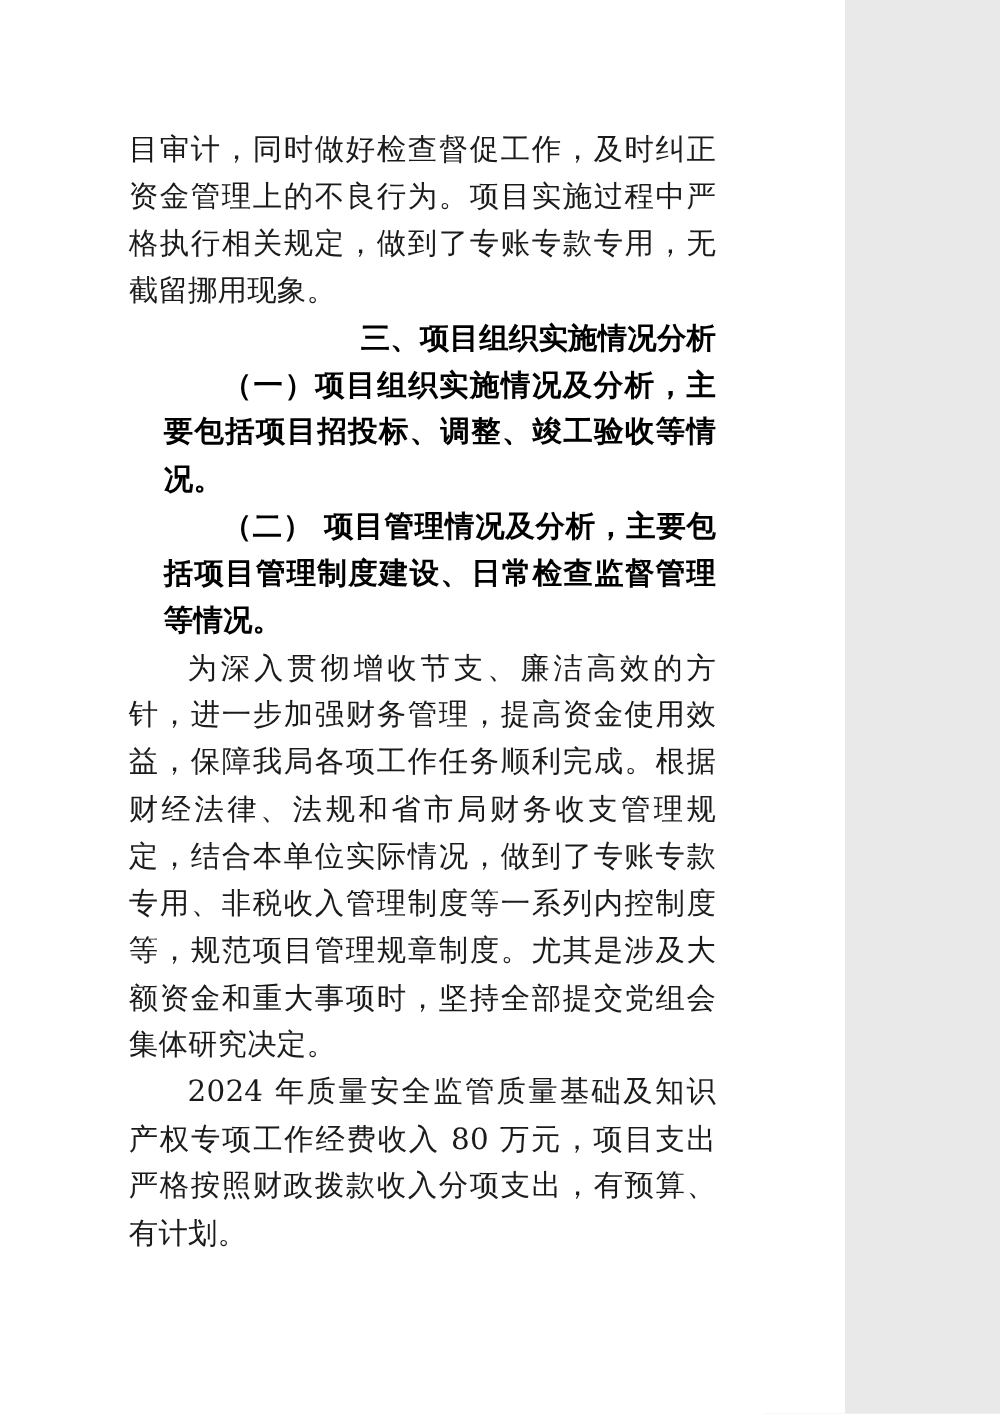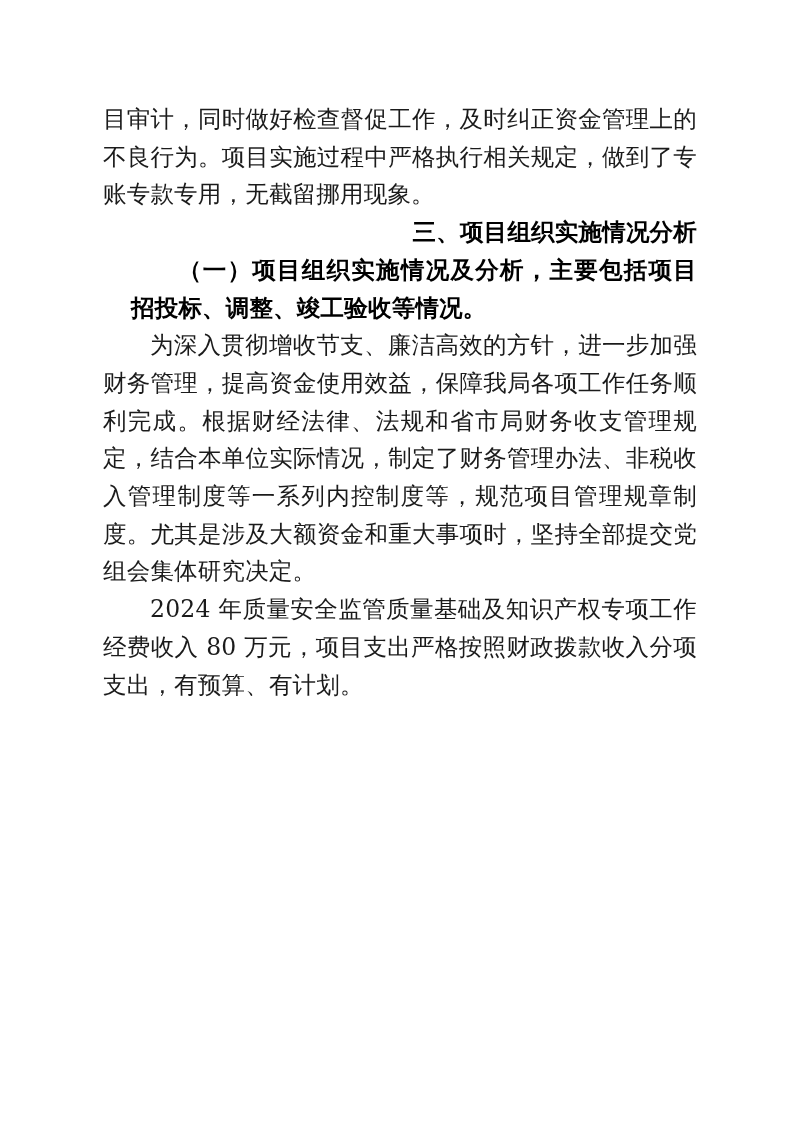--- a/index.html
+++ b/index.html
@@ -7,21 +7,21 @@
     padding: 0;
   }
   body {
     width: 800px;
     height: 1131px;
     background: #e9e9e9;
     overflow: hidden;
   }
   .page {
     box-sizing: border-box;
-    width: 800px;
+    width: 676px;
     height: 1131px;
     background: #ffffff;
     padding: 101px 103px 0 103px;
   }
   .para {
     margin: 0;
     padding: 0;
     font-size: 23.5px;
     line-height: 37.7px;
     color: #1b1b1b;
@@ -53,19 +53,20 @@
 <body>
 
 <div class="page">
   <p class="para body-text">目审计，同时做好检查督促工作，及时纠正资金管理上的不良行为。项目实施过程中严格执行相关规定，做到了专账专款专用，无截留挪用现象。</p>
 
   <p class="para heading-sans indent">三、项目组织实施情况分析</p>
 
   <p class="para heading-bold indent">（一）项目组织实施情况及分析，主要包括项目招投标、调整、竣工验收等情况。</p>
 
 
+  <p class="para heading-bold indent">（二） 项目管理情况及分析，主要包括项目管理制度建设、日常检查监督管理等情况。</p>
 
-  <p class="para body-text indent">为深入贯彻增收节支、廉洁高效的方针，进一步加强财务管理，提高资金使用效益，保障我局各项工作任务顺利完成。根据财经法律、法规和省市局财务收支管理规定，结合本单位实际情况，制定了财务管理办法、非税收入管理制度等一系列内控制度等，规范项目管理规章制度。尤其是涉及大额资金和重大事项时，坚持全部提交党组会集体研究决定。</p>
+  <p class="para body-text indent">为深入贯彻增收节支、廉洁高效的方针，进一步加强财务管理，提高资金使用效益，保障我局各项工作任务顺利完成。根据财经法律、法规和省市局财务收支管理规定，结合本单位实际情况，做到了专账专款专用、非税收入管理制度等一系列内控制度等，规范项目管理规章制度。尤其是涉及大额资金和重大事项时，坚持全部提交党组会集体研究决定。</p>
 
 
   <p class="para body-text indent">2024 年质量安全监管质量基础及知识产权专项工作经费收入 80 万元，项目支出严格按照财政拨款收入分项支出，有预算、有计划。</p>
 
 </div>
 
 </body></html>

